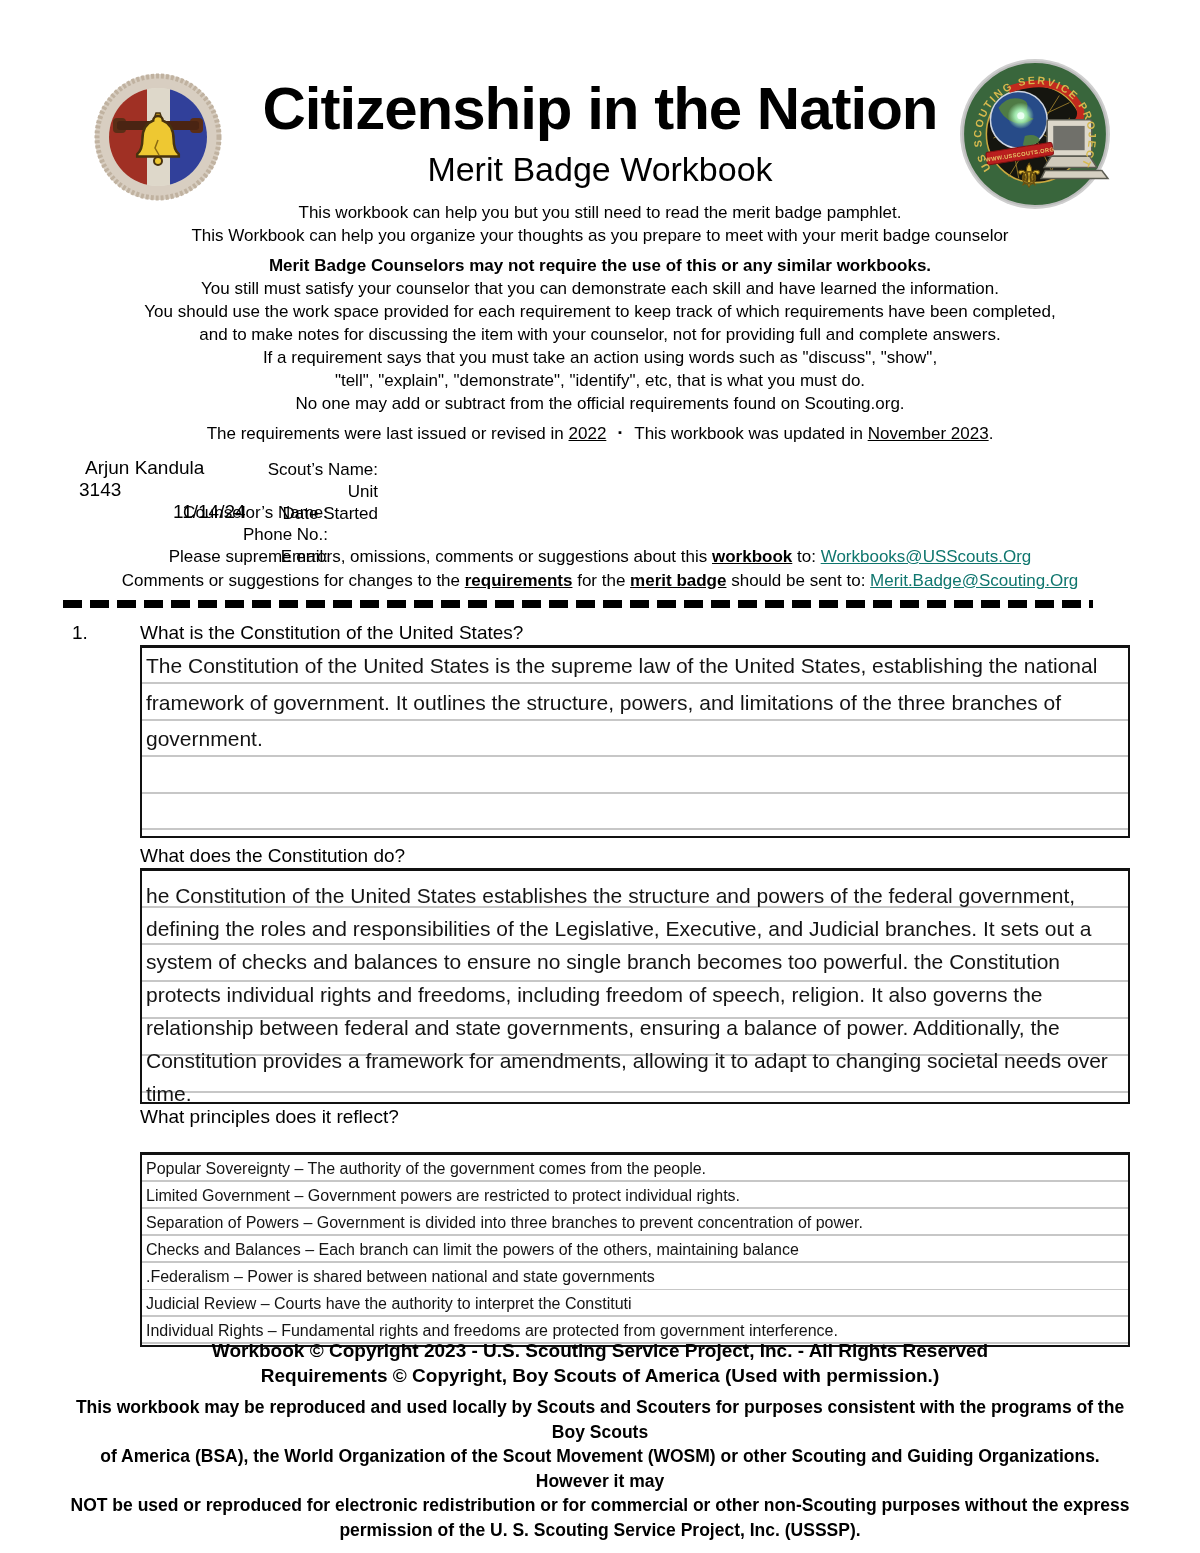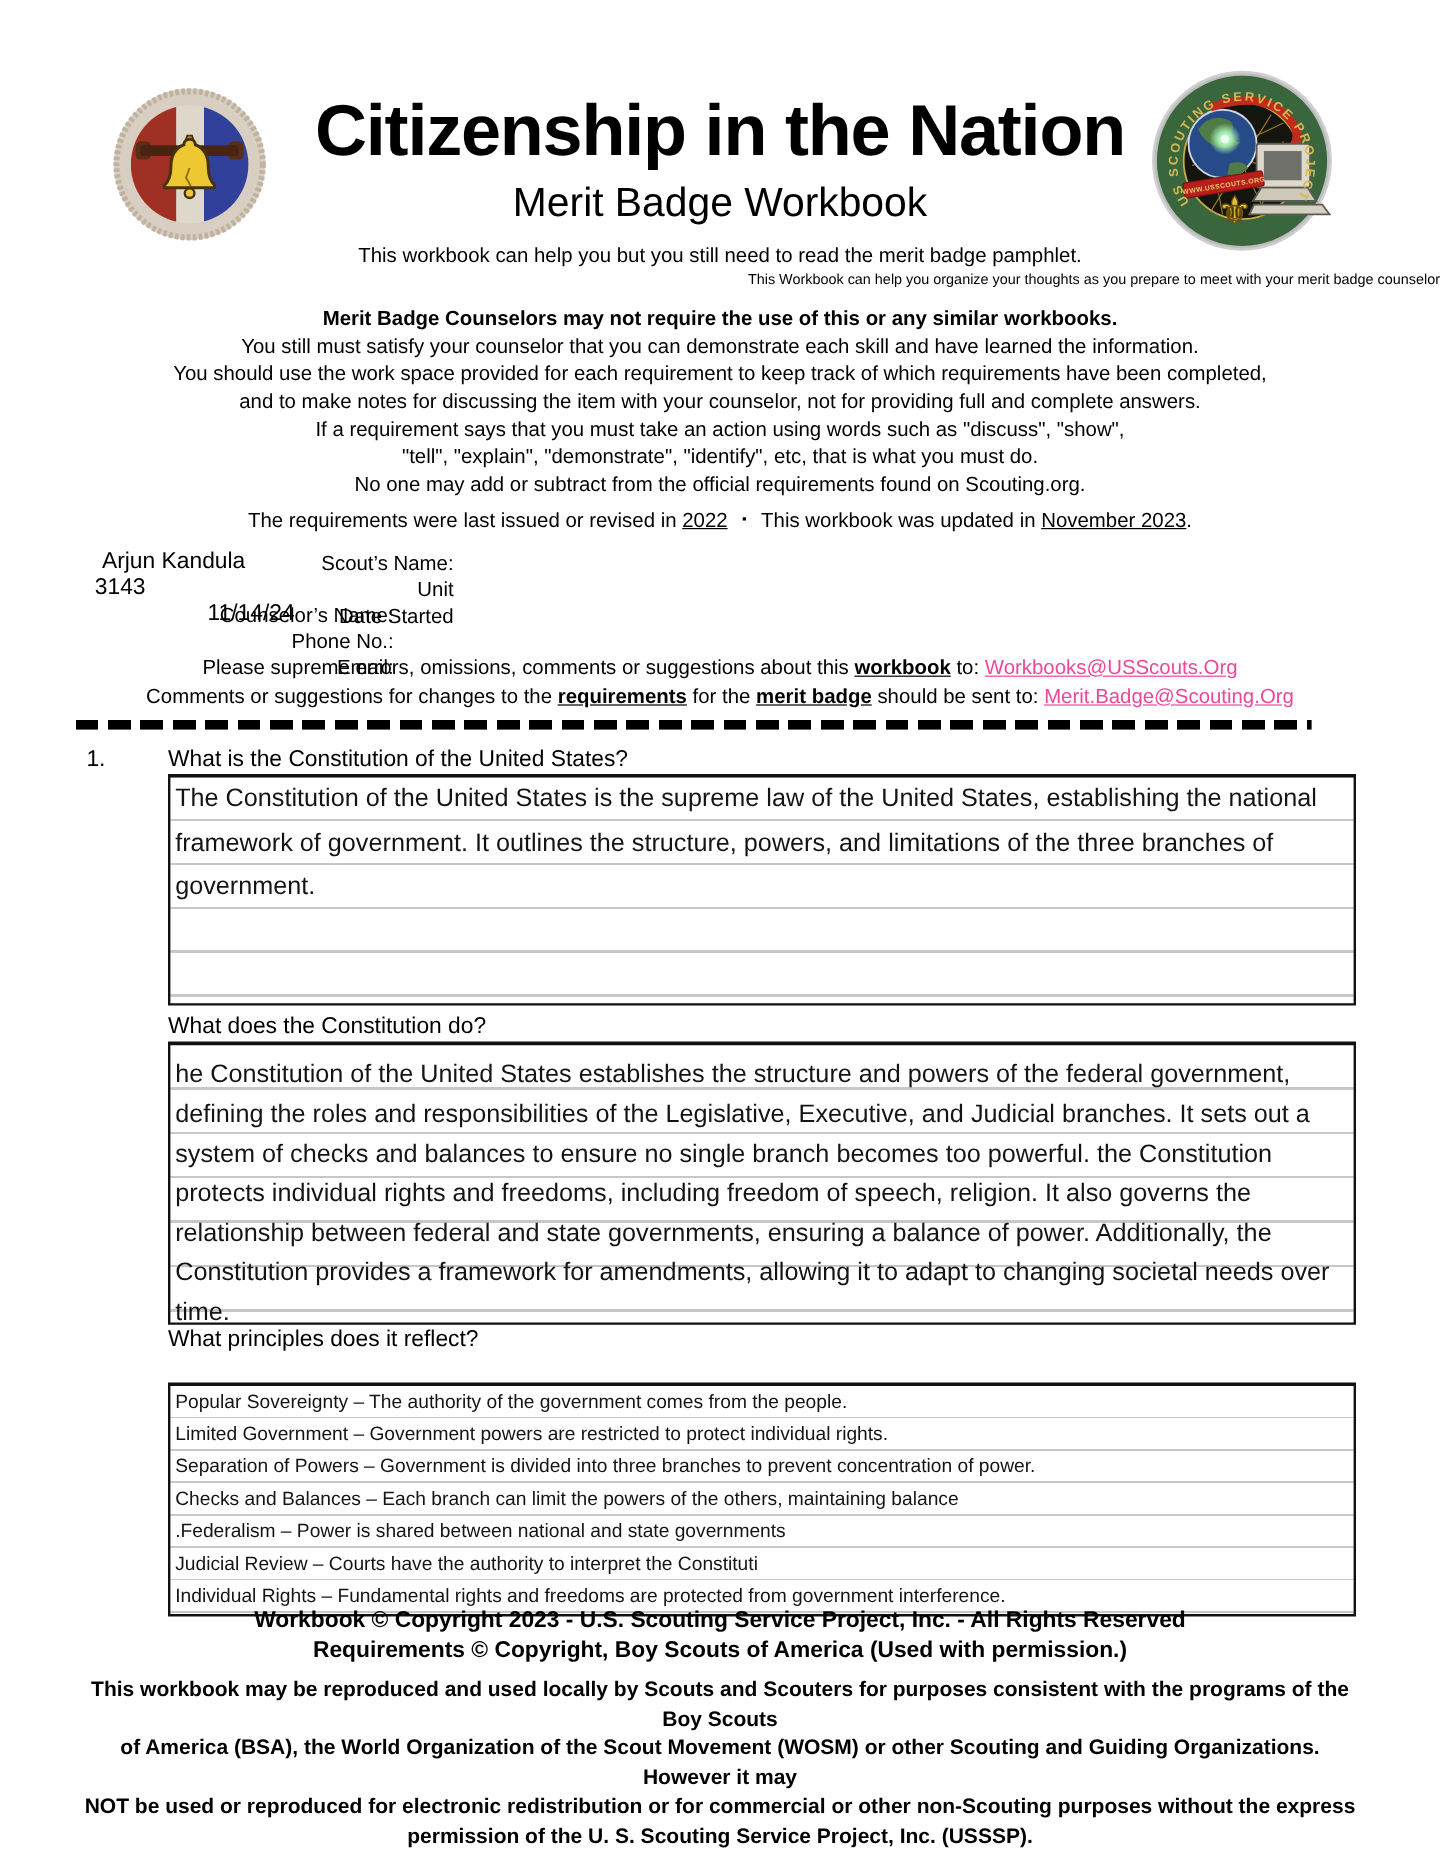--- a/index.html
+++ b/index.html
@@ -7,21 +7,21 @@
     position:relative; width:1200px; height:1553px; background:#fff;
     font-family:"Liberation Sans", sans-serif; color:#000; overflow:hidden;
   }
   .abs { position:absolute; }
   .center { left:0; right:0; text-align:center; }
 
   
   .title { top:74px; font-size:60px; font-weight:bold; letter-spacing:-1px; }
   .subtitle { top:150px; font-size:34px; }
   .help1 { top:203px; font-size:17px; }
-  .help2 { top:226px; font-size:12px;text-align:right; }
+  .help2 { top:226px; font-size:17px; }
 
   .badge-left  { left:93px;  top:70px;  width:130px; height:134px; }
   .badge-right { left:958px; top:56px;  width:154px; height:156px; }
 
   
   .notice { top:254px; font-size:17px; line-height:23px; }
   .notice .bold { font-weight:bold; }
 
   .revision { top:424px; font-size:17px; }
   .revision .u { text-decoration:underline; }
@@ -35,21 +35,21 @@
   .blank {
     position:relative; height:26px; display:inline-block;
     background: repeating-linear-gradient(to right, #000 0 11px, transparent 11px 14px) left bottom / 100% 2px no-repeat;
   }
   .blank .val { position:absolute; left:3px; bottom:3px; font-size:19px; white-space:nowrap; }
   .ml8 { margin-left:4px; } .ml12 { margin-left:12px; } .ml4 { margin-left:4px; }
 
   .submit1 { top:547px; font-size:17px; }
   .submit2 { top:571px; font-size:17px; }
   .bu { font-weight:bold; text-decoration:underline; }
-  .link { color:#ec4899; text-decoration:underline; cursor:pointer; }
+  .link { color:#0f766e; text-decoration:underline; cursor:pointer; }
 
   .divider {
     top:600px; left:63px; width:1030px; height:8px;
     background: repeating-linear-gradient(to right, #000 0 19px, transparent 19px 27px);
   }
 
   
   .q-num   { left:72px; font-size:19px; }
   .q-label { left:140px; font-size:19px; }
   .q1pos { top:622px; } .q2pos { top:845px; } .q3pos { top:1106px; }

